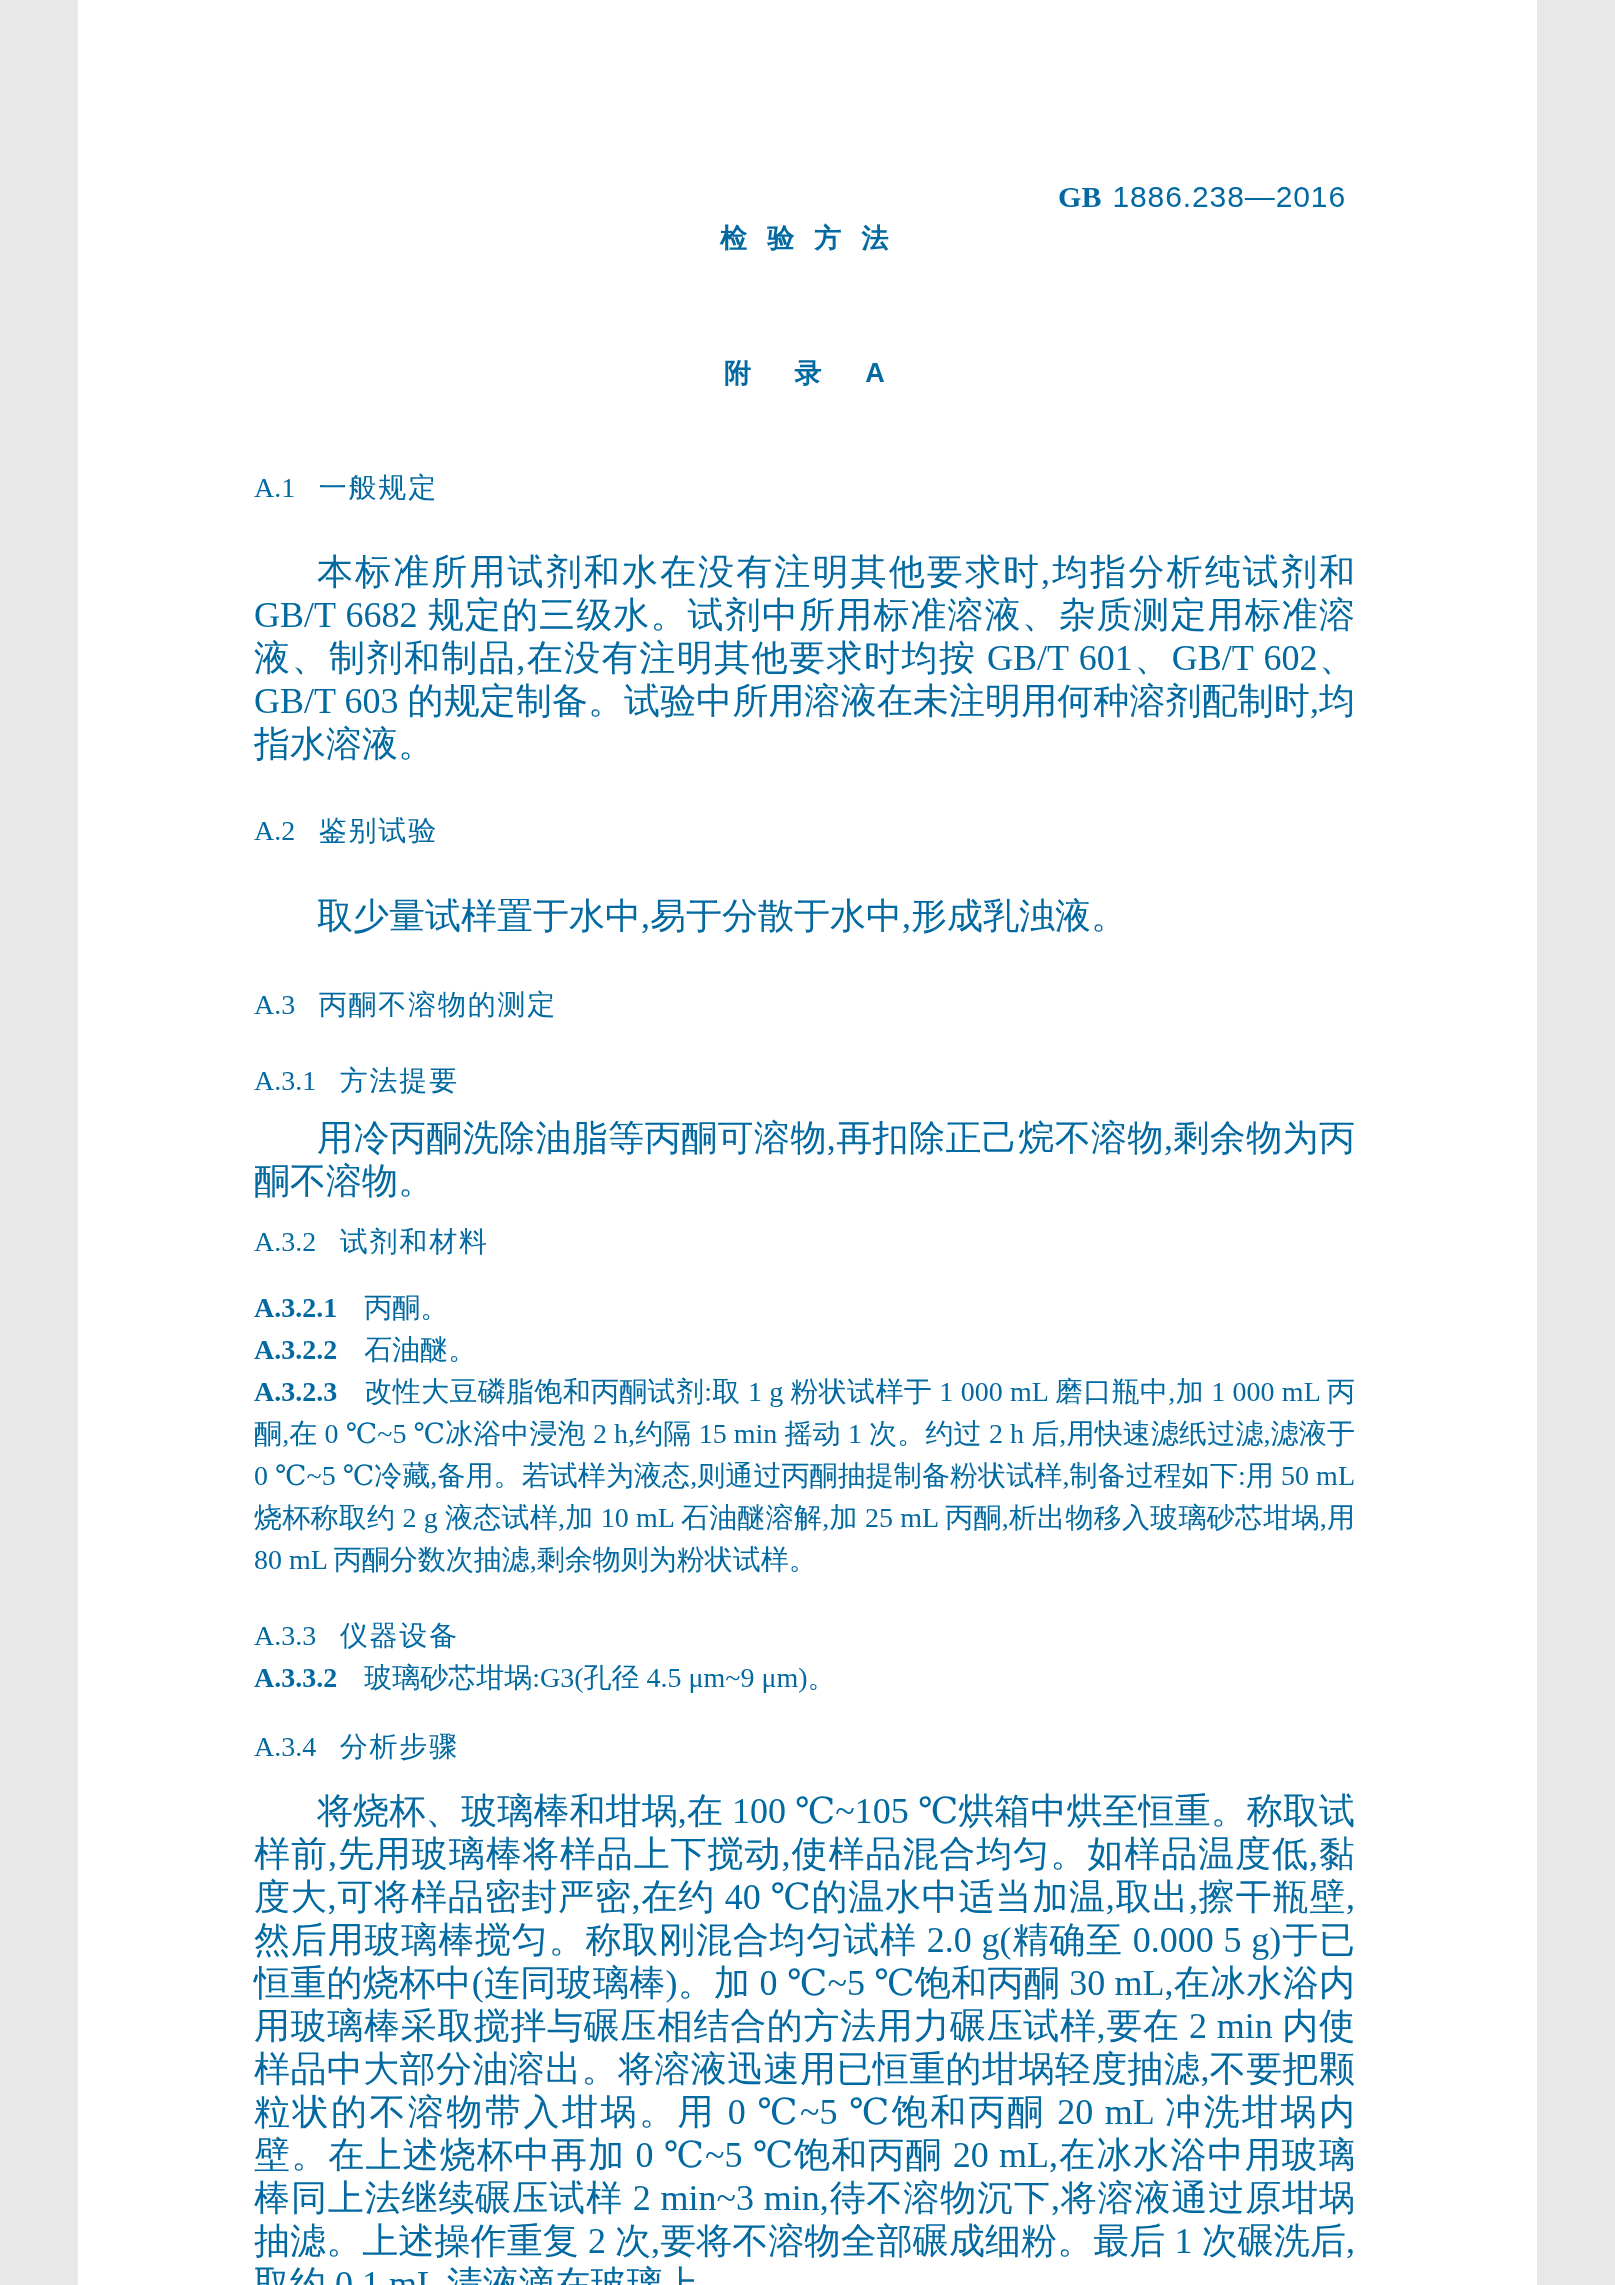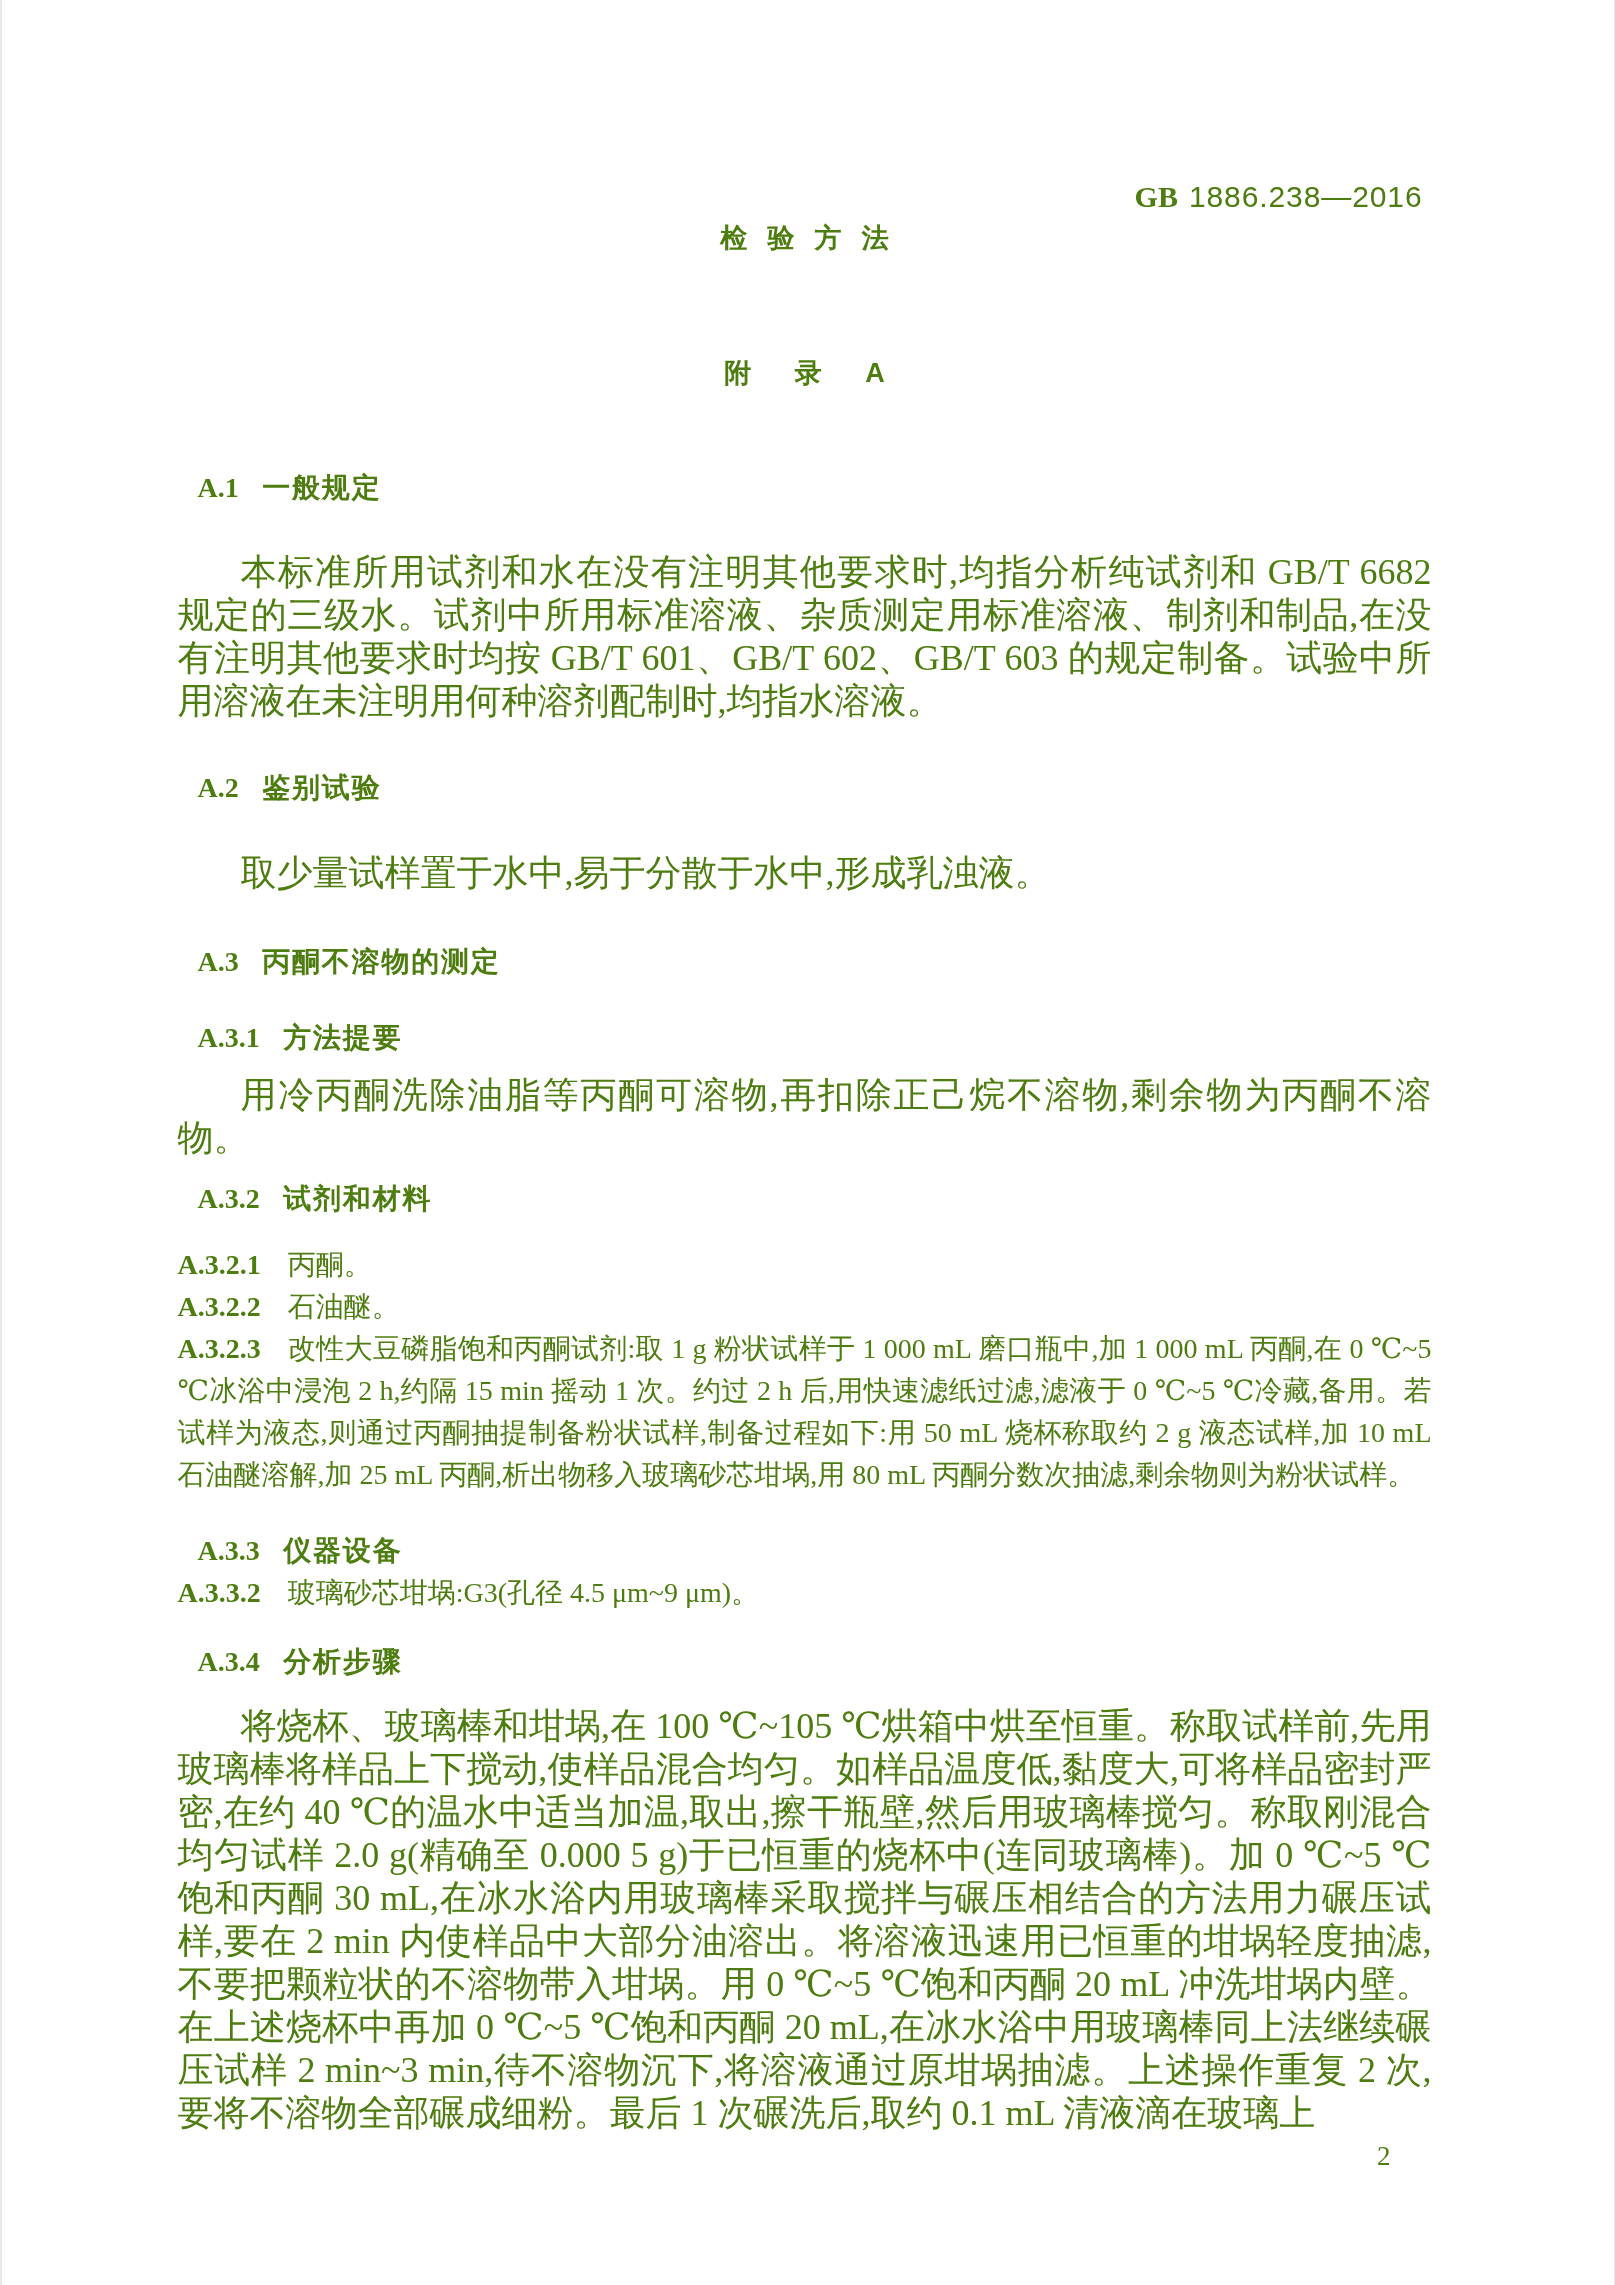--- a/index.html
+++ b/index.html
@@ -1,22 +1,22 @@
 <!DOCTYPE html>
 <html style="font-size:14.5px"><head>
 <meta charset="utf-8">
 <style>
   * { margin: 0; padding: 0; box-sizing: border-box; }
   html, body { background: #e8e8e8; }
   .page {
     position: relative;
-    width: 1612px;
+    width: 1459px;
     height: 2285px;
     background: #ffffff;
-    color: #4d7c0f;
+    color: #0369a1;
     font-family: "Liberation Serif", "DejaVu Serif", serif;
     overflow: hidden;
     margin: 0 auto;
   }
   .inner {
     margin-left: 176px;
     margin-right: 182px; 
   }
   
   .hdr-row {
@@ -45,23 +45,22 @@
     font-size: 27px;
     line-height: 41px;
     white-space: nowrap;
   }
   .apx-title.l1 { margin-top: 94px; word-spacing: 36px; }
   .apx-title.l2 { margin-top: 0;     word-spacing: 12.7px; }
   
   .h {
     font-size: 28px;
     line-height: 43px;
-    font-weight: 700;
+    font-weight: 400;
     white-space: nowrap;
-    margin-left: 20px;
   }
   .h .num {
     font-family: "Liberation Serif", "DejaVu Serif", serif;
     margin-right: 23.5px;
   }
   .h .t {
     font-family: "Liberation Sans", "DejaVu Sans", sans-serif;
     letter-spacing: 1.8px;
   }
   

